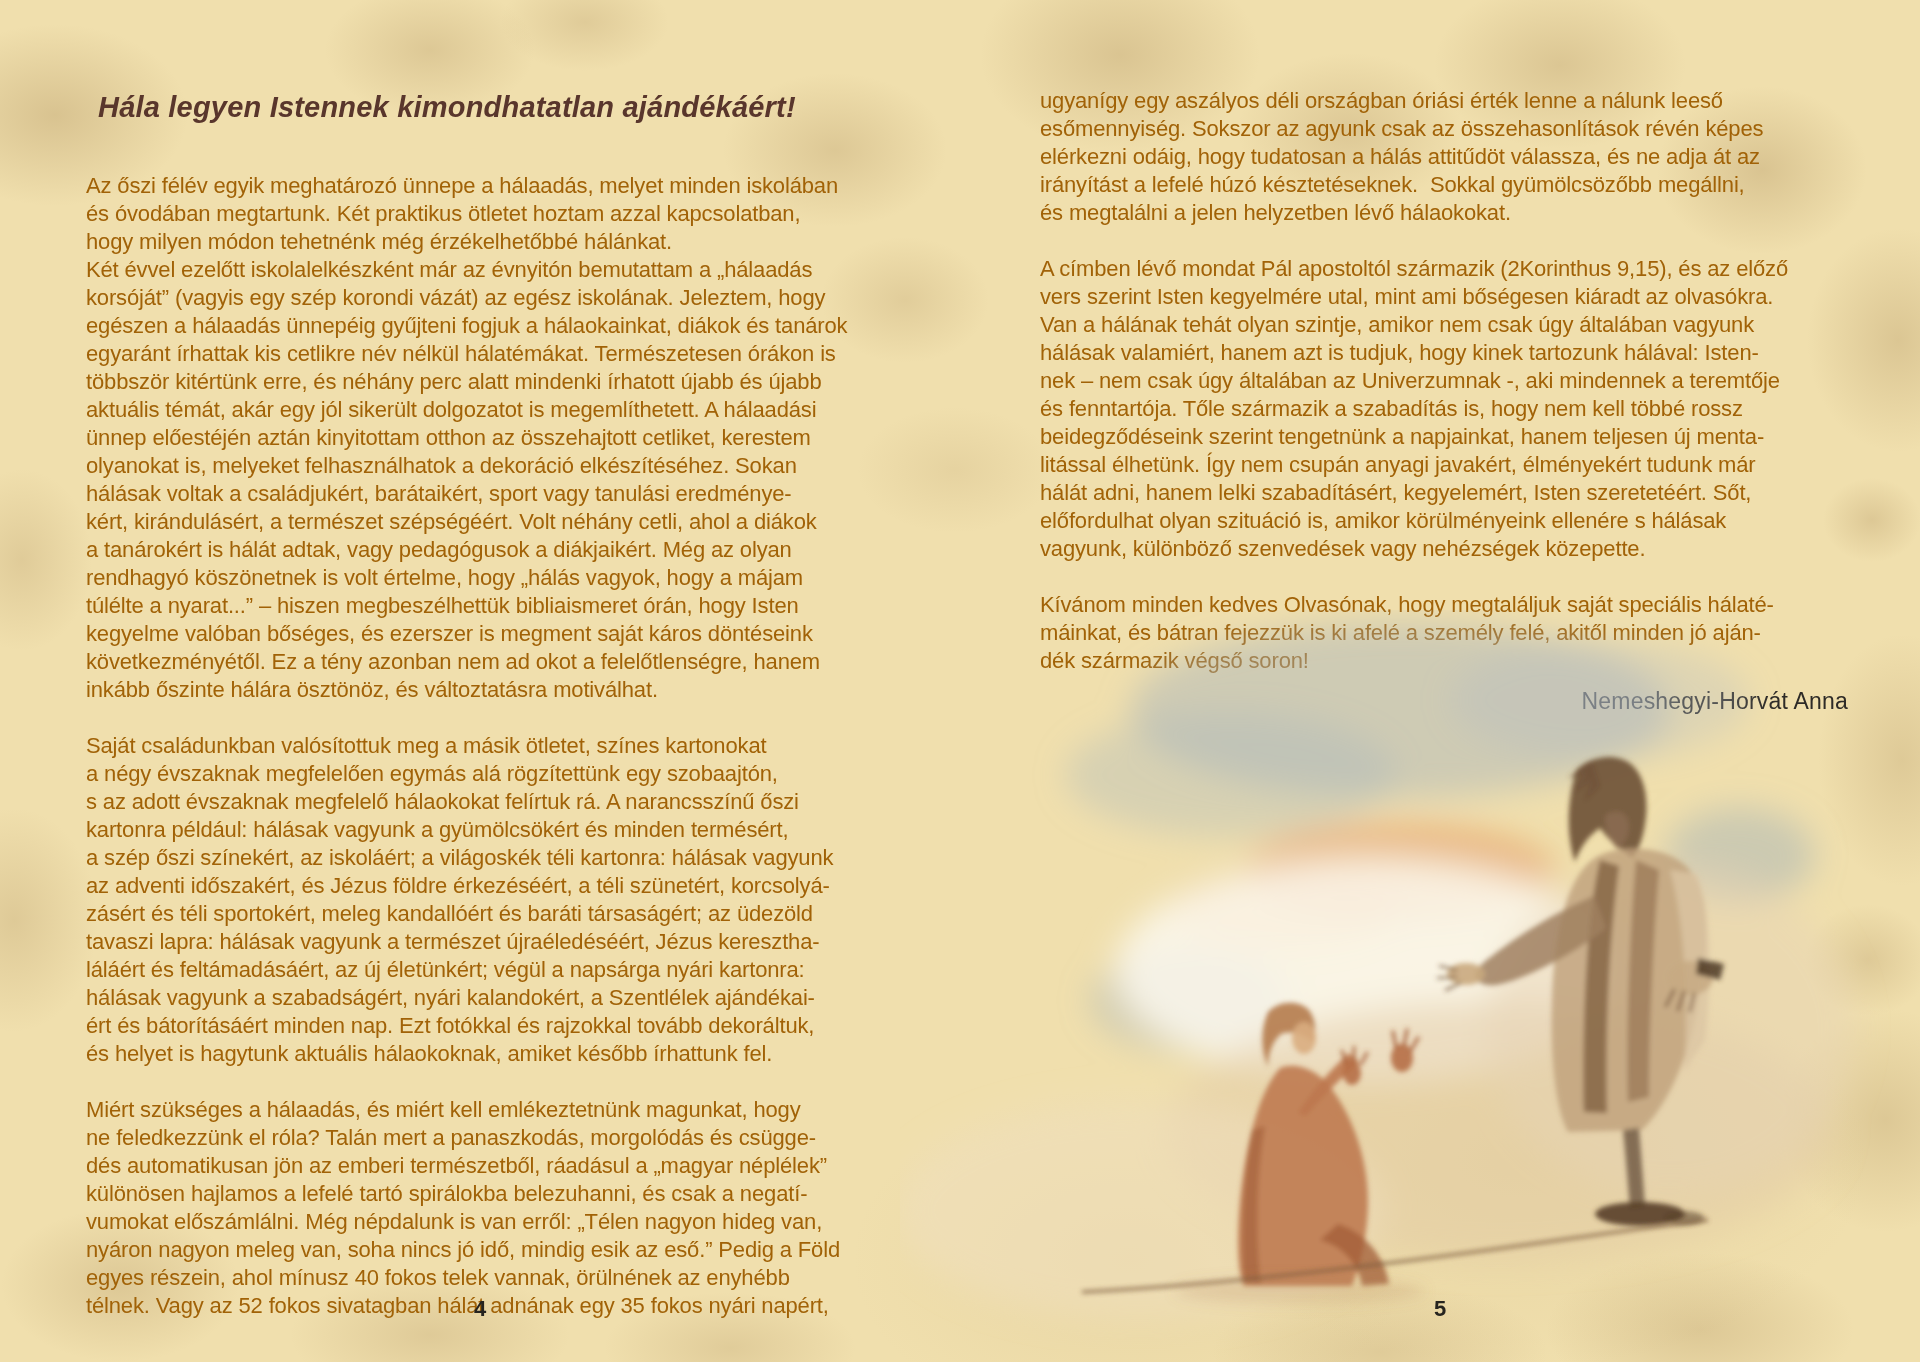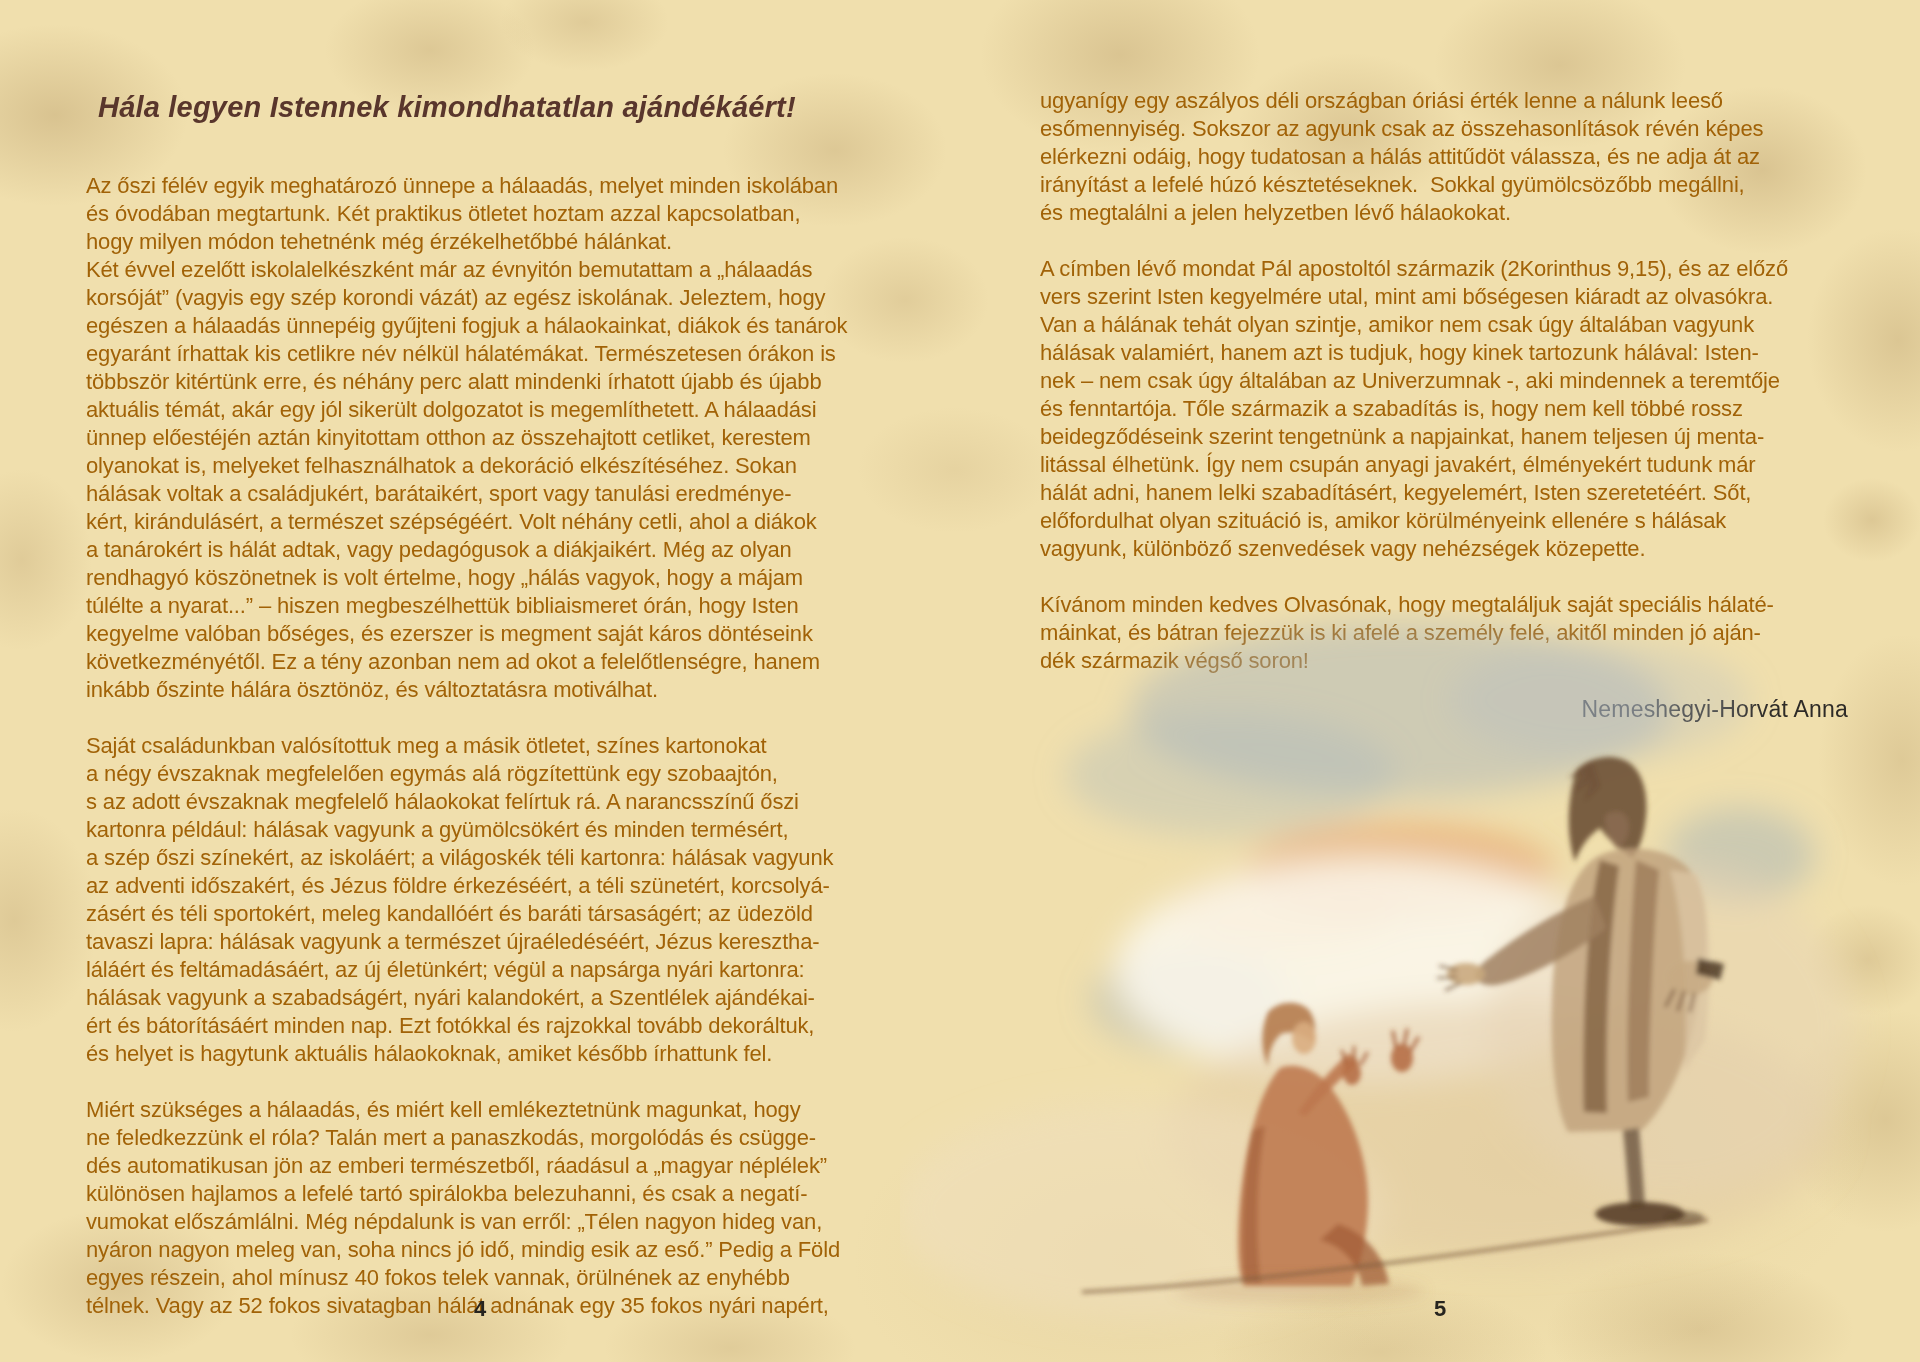--- a/index.html
+++ b/index.html
@@ -49,21 +49,21 @@
   .body-col.left{left:86px;top:146px;margin-top:26px;}
   .body-col.right{left:1040px;top:87px;}
   .para{
     margin:0 0 28px 0;
     font-size:22px;line-height:28px;
     color:#a16207;letter-spacing:-.15px;
     white-space:pre;
   }
   .signature{
     position:absolute;left:1040px;top:688px;width:808px;
-    text-align:right;font-size:23px;color:#2e2b27;letter-spacing:.2px;margin-top:8px;
+    text-align:right;font-size:23px;color:#2e2b27;letter-spacing:.2px;
   }
   .pagenum{
     position:absolute;top:1296px;width:960px;
     text-align:center;font-size:22px;font-weight:700;color:#26241f;
   }
   .pagenum.left{left:0;}
   .pagenum.right{left:960px;}
   .illustration{position:absolute;left:900px;top:610px;width:1020px;height:740px;}
 </style>
 </head>

